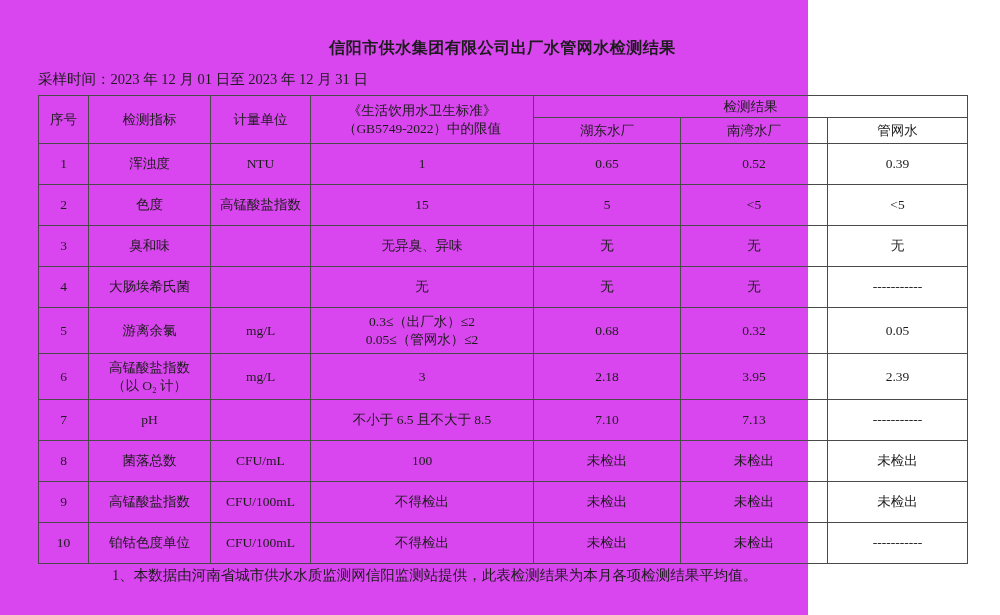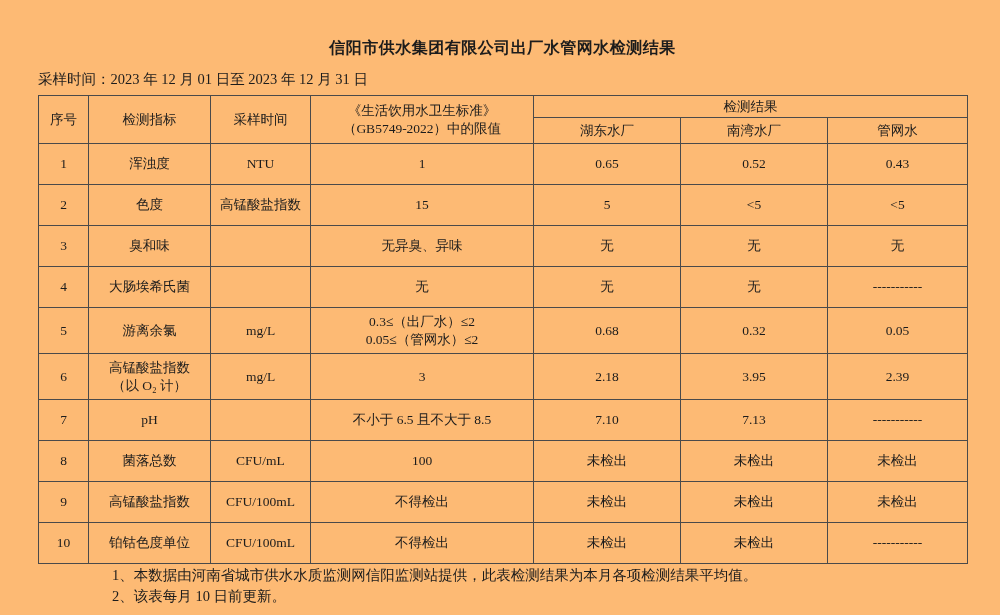--- a/index.html
+++ b/index.html
@@ -7,23 +7,23 @@
     padding: 0;
     background: #ffffff;
     width: 1000px;
     height: 615px;
     overflow: hidden;
     font-family: "Liberation Serif", "DejaVu Serif", serif;
     color: #1c1c1c;
   }
   .page {
     position: relative;
-    width: 1000px;
+    width: 808px;
     height: 615px;
-    background: #fdba74;
+    background: #d946ef;
   }
   .doc-title {
     position: absolute;
     left: 38px;
     top: 38px;
     width: 929px;
     text-align: center;
     font-size: 16px;
     font-weight: bold;
     letter-spacing: 0.5px;
@@ -57,20 +57,21 @@
   tr.hdr-top  { height: 22px; }
   tr.hdr-bot  { height: 26px; }
   tr.data-row { height: 41px; }
   tr.data-row.tall { height: 46px; }
   .footnotes {
     position: absolute;
     left: 112px;
     top: 565px;
     font-size: 14.5px;
     line-height: 21px;
+    text-align: right;
   }
 </style>
 </head>
 <body>
 
 <div class="page">
 
   <div class="doc-title">信阳市供水集团有限公司出厂水管网水检测结果</div>
 
   <div class="sampling-line">采样时间：2023 年 12 月 01 日至 2023 年 12 月 31 日</div>
@@ -82,39 +83,39 @@
         <col style="width:100px">
         <col style="width:223px">
       <col style="width:147px">
         <col style="width:147px">
         <col style="width:140px">
     </colgroup>
     <tbody>
       <tr class="hdr-top">
         <th rowspan="2">序号</th>
         <th rowspan="2">检测指标</th>
-        <th rowspan="2">采样时间</th>
+        <th rowspan="2">计量单位</th>
         <th rowspan="2">《生活饮用水卫生标准》
 （GB5749-2022）中的限值</th>
         <th colspan="3">检测结果</th>
       </tr>
       <tr class="hdr-bot">
         <th>湖东水厂</th>
         <th>南湾水厂</th>
         <th>管网水</th>
       </tr>
 
       <tr class="data-row">
         <td>1</td>
         <td>浑浊度</td>
         <td>NTU</td>
         <td>1</td>
         <td>0.65</td>
         <td>0.52</td>
-        <td>0.43</td>
+        <td>0.39</td>
       </tr>
       <tr class="data-row">
         <td>2</td>
         <td>色度</td>
         <td>高锰酸盐指数</td>
         <td>15</td>
         <td>5</td>
         <td>&lt;5</td>
         <td>&lt;5</td>
       </tr>
@@ -190,16 +191,15 @@
         <td>不得检出</td>
         <td>未检出</td>
         <td>未检出</td>
         <td>-----------</td>
       </tr>
     </tbody>
   </table>
 
   <div class="footnotes">
     <div>1、本数据由河南省城市供水水质监测网信阳监测站提供，此表检测结果为本月各项检测结果平均值。</div>
-    <div>2、该表每月 10 日前更新。</div>
   </div>
 
 </div>
 
 </body></html>

